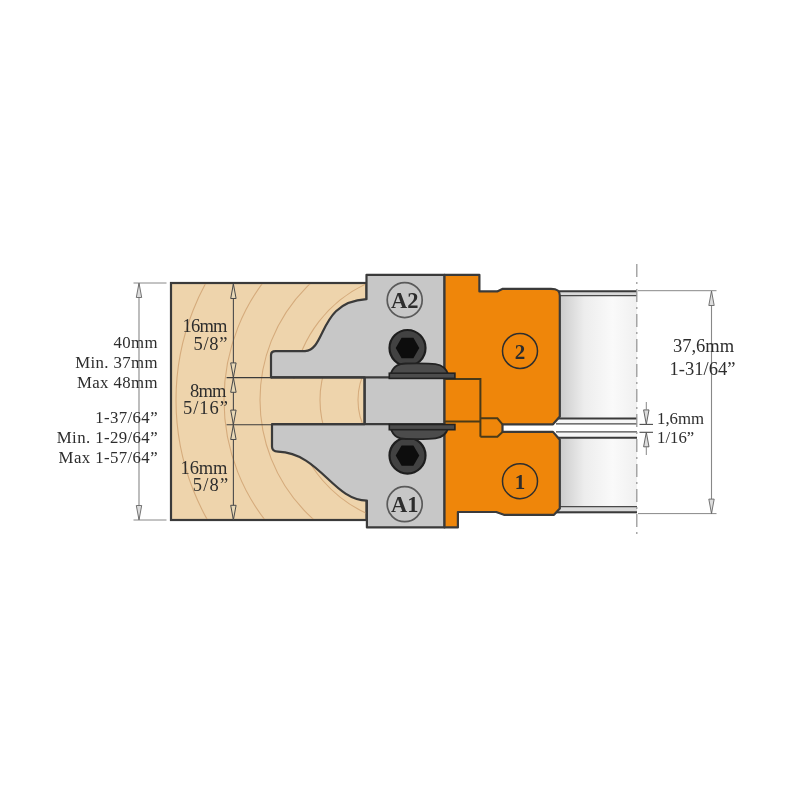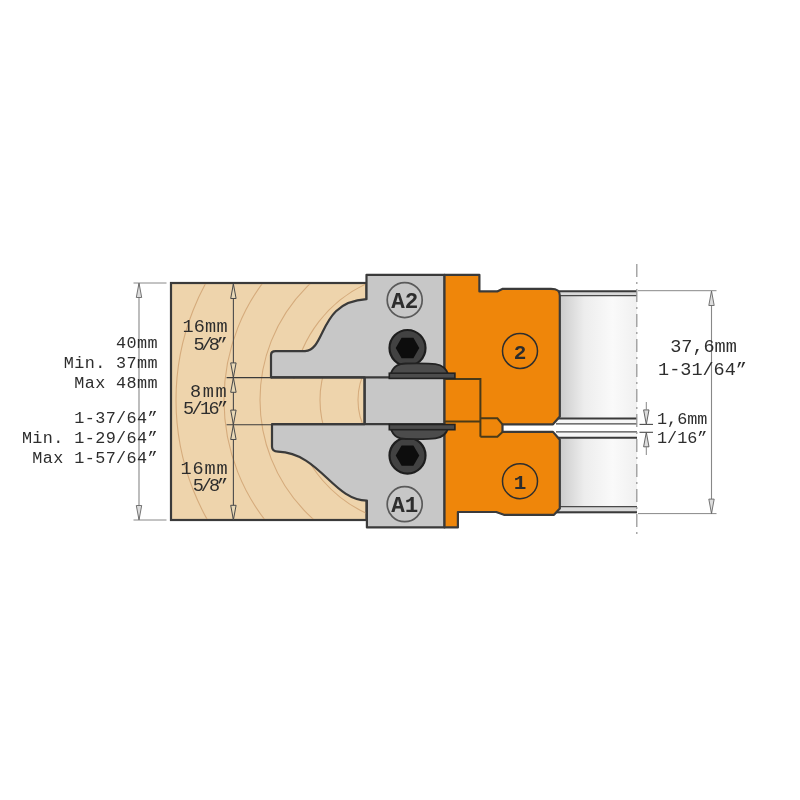--- a/index.html
+++ b/index.html
@@ -1,16 +1,16 @@
 <!DOCTYPE html>
 <html><head>
 <meta charset="utf-8">
 <style>
   html,body{margin:0;padding:0;background:#ffffff;}
-  #page{width:740px;height:800px;position:relative;font-family:Liberation Mono, monospace;will-change:transform;}
+  #page{width:740px;height:800px;position:relative;font-family:Liberation Serif, serif;will-change:transform;}
   svg{display:block;}
   text{-webkit-font-smoothing:antialiased;}
   text{fill:#2d2d2d;}
 </style>
 </head>
 <body>
 <div id="page">
 <svg width="800" height="800" viewBox="0 0 800 800">
   <defs>
     <linearGradient id="cyl" x1="0" y1="0" x2="1" y2="0">

